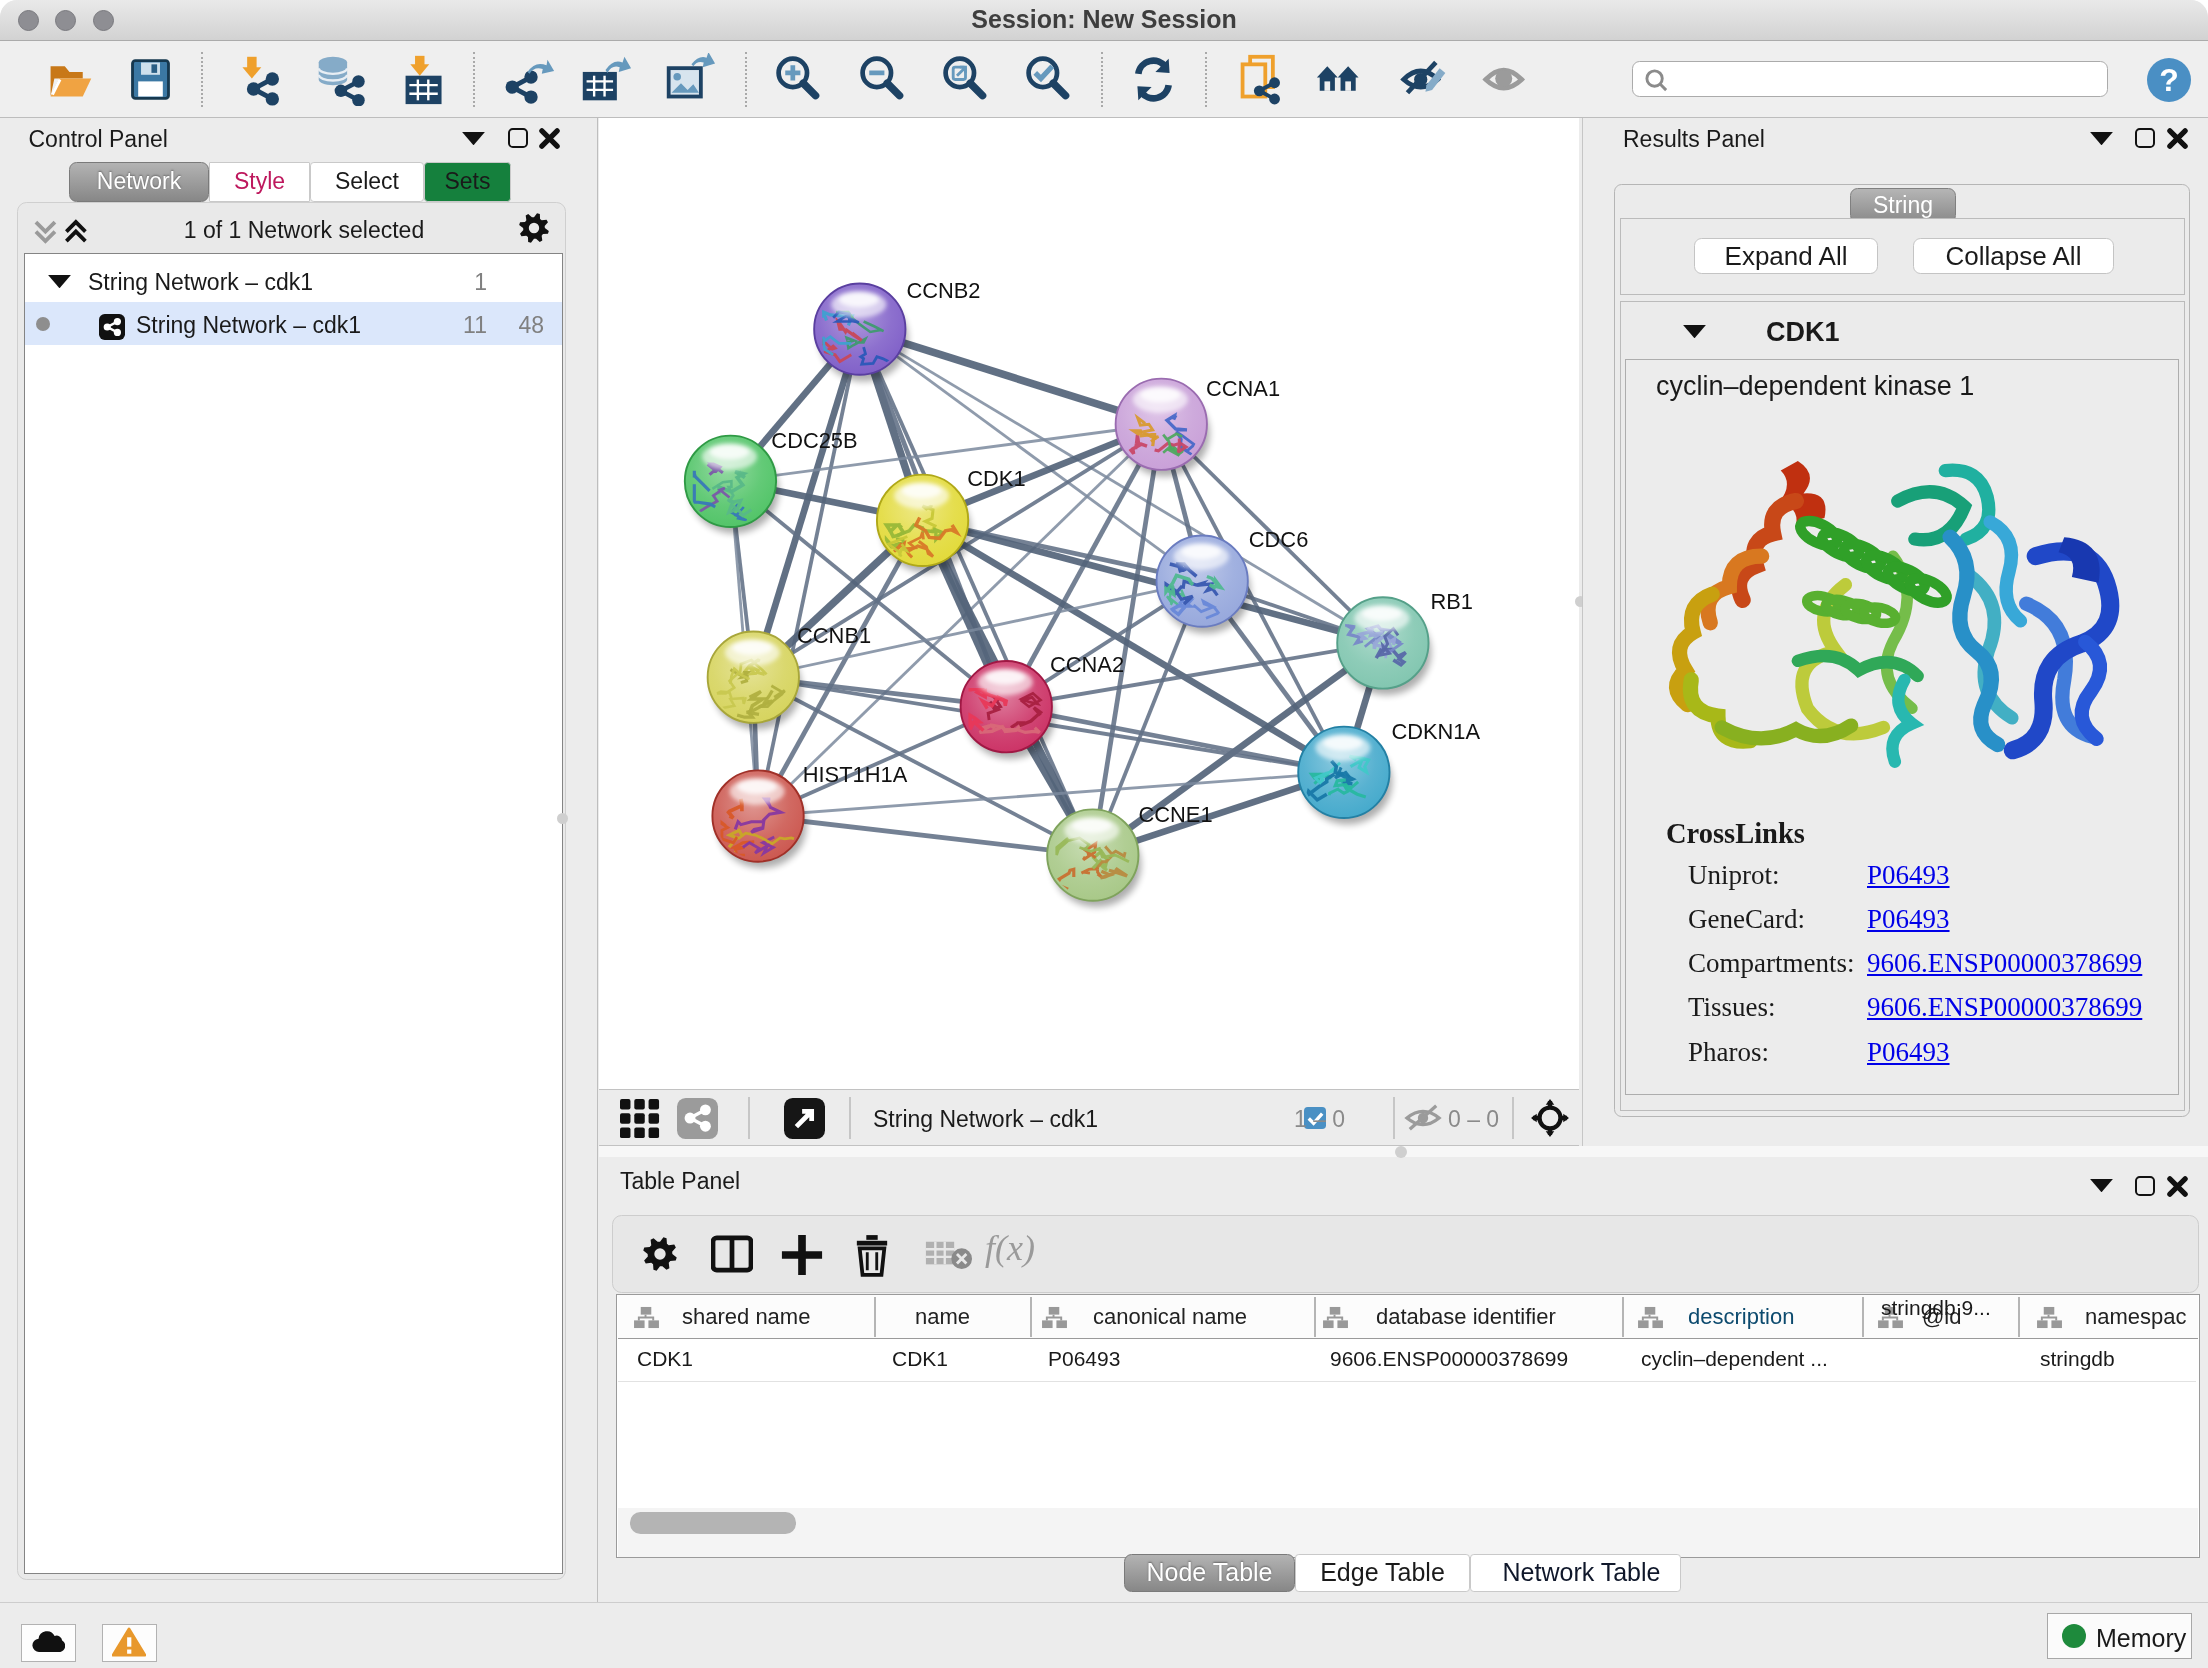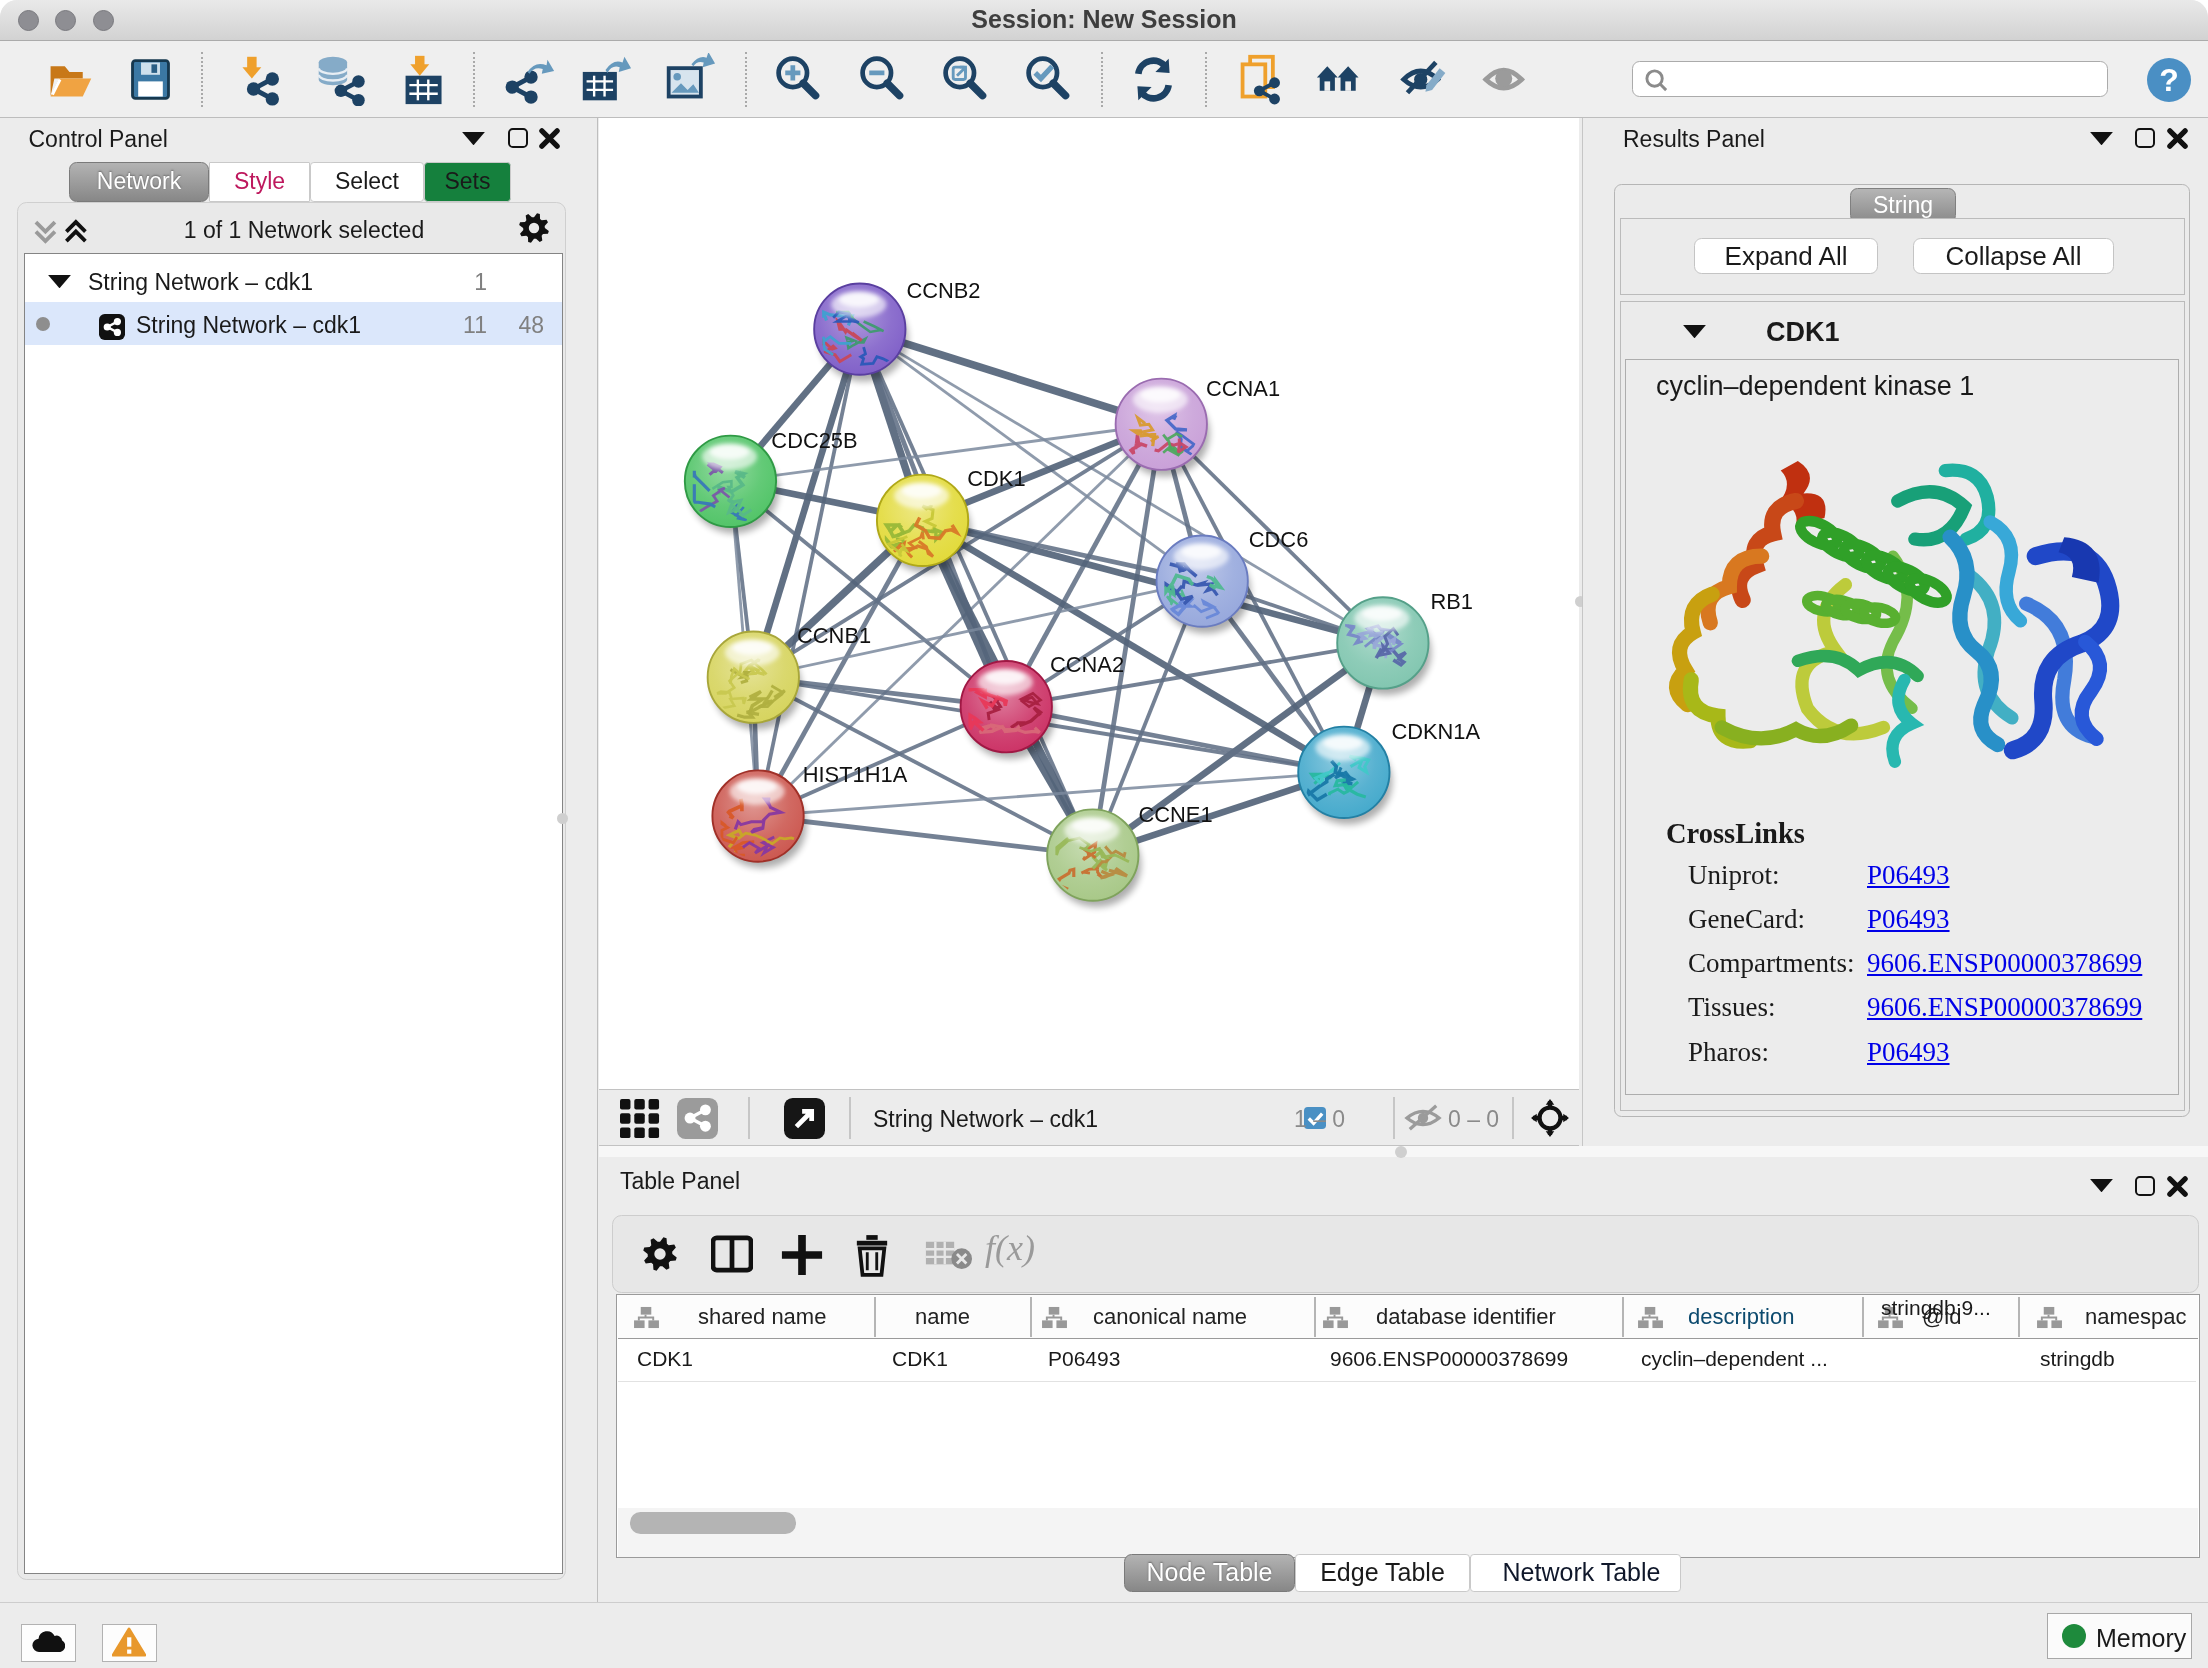--- a/index.html
+++ b/index.html
@@ -660,21 +660,21 @@
     </svg>
 <div class="txt" style="left:985px;top:1227px;font-family:'Liberation Serif',serif;font-style:italic;font-size:36px;color:#9a9a9a;">f(x)</div>
 <div class="abs" style="left:616px;top:1294px;width:1584px;height:264px;background:#fff;border:1.9px solid #9a9a9a;box-sizing:border-box;"></div>
 <div class="abs" style="left:618px;top:1295px;width:1580px;height:44px;background:#fcfcfc;border-bottom:1.9px solid #9a9a9a;box-sizing:border-box;"></div>
 <svg style="position:absolute;left:633px;top:1306px" width="27" height="23" viewBox="0 0 28 24">
       <rect x="8" y="1" width="11" height="8" fill="#999"></rect>
       <rect x="1" y="15" width="11" height="8" fill="#999"></rect>
       <rect x="16" y="15" width="11" height="8" fill="#999"></rect>
       <path d="M13 9 v3 M6 15 v-3 h15 v3" stroke="#999" stroke-width="2" fill="none"></path>
     </svg>
-<div class="txt" style="left:682px;top:1304px;font-size:22px;color:#222;margin-left:16px;">shared name</div>
+<div class="txt" style="left:682px;top:1304px;font-size:22px;color:#222;">shared name</div>
 <div class="abs" style="left:874px;top:1297px;width:1.9px;height:40px;background:#b5b5b5;"></div>
 <div class="txt" style="left:915px;top:1304px;font-size:22px;color:#222;">name</div>
 <div class="abs" style="left:1030px;top:1297px;width:1.9px;height:40px;background:#b5b5b5;"></div>
 <svg style="position:absolute;left:1041px;top:1306px" width="27" height="23" viewBox="0 0 28 24">
       <rect x="8" y="1" width="11" height="8" fill="#999"></rect>
       <rect x="1" y="15" width="11" height="8" fill="#999"></rect>
       <rect x="16" y="15" width="11" height="8" fill="#999"></rect>
       <path d="M13 9 v3 M6 15 v-3 h15 v3" stroke="#999" stroke-width="2" fill="none"></path>
     </svg>
 <div class="txt" style="left:1093px;top:1304px;font-size:22px;color:#222;">canonical name</div>

